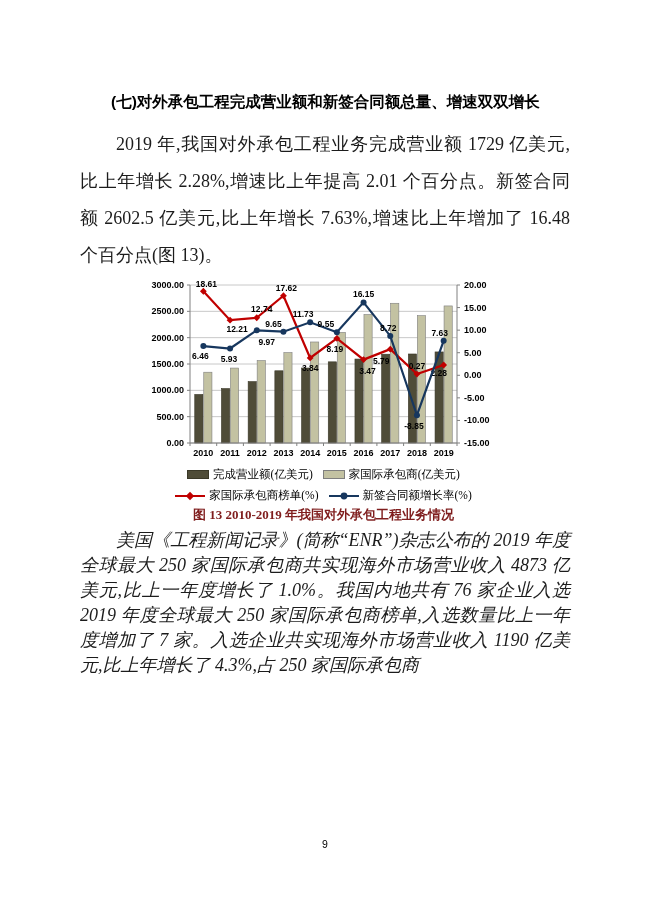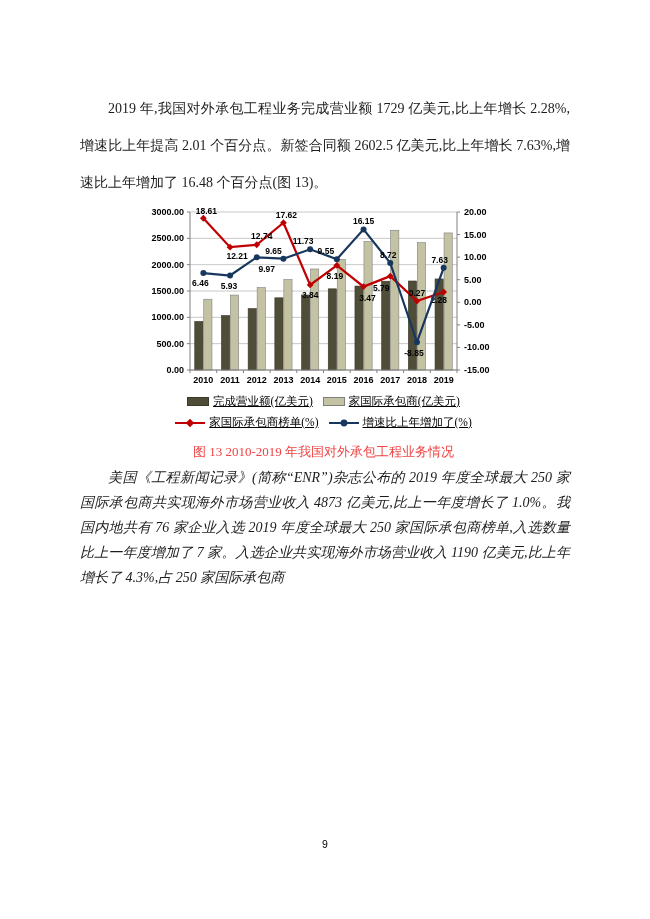--- a/index.html
+++ b/index.html
@@ -17,21 +17,21 @@
   .heading{
     font-family:"Liberation Sans", sans-serif;
     font-size:15.5px;
     font-weight:700;
     line-height:24px;
     text-indent:2em;
     margin:0 0 12px 0;
     color:#000;
   }
   .para{
-    font-size:14px;
+    font-size:18px;
     line-height:37px;
     text-align:justify;
     text-indent:2em;
     margin:0;
   }
   .figure{
     width:347px;
     margin:0 0 0 70px;
   }
   .chart-svg{display:block;}
@@ -42,55 +42,55 @@
     font-family:"Liberation Serif", serif;
     font-size:11.5px;
     color:#000;
   }
   .lrow{
     display:flex;
     justify-content:center;
     align-items:center;
     gap:10px;
     height:21px;
-    text-decoration:underline;
   }
   .litem{display:flex;align-items:center;gap:4px;white-space:nowrap;}
   .sw{
     display:inline-block;
     width:22px;height:9px;
     border:1px solid #7f7f7f;
     box-sizing:border-box;
   }
   .lmark{display:inline-block;}
   .figure-caption{
     font-family:"Liberation Serif", serif;
     font-size:13px;
-    font-weight:400;
+    font-weight:700;
     text-align:center;
-    margin:10px 0 0 0;
-    color:#ef4444;
+    margin:0 0 0 0;
+    color:#7f1d1d;
   }
   .p2{margin-top:10px;}
   .p3{margin-top:4px;line-height:25px;font-style:italic;}
   .page-number{
     position:absolute;
     left:0;right:0;
     top:838px;
     text-align:center;
     font-family:"Liberation Sans", sans-serif;
     font-size:10.5px;
     color:#000;
   }
 </style>
 </head>
 <body>
 
 <div class="page">
 
+  <h1 class="heading">(七)对外承包工程完成营业额和新签合同额总量、增速双双增长</h1>
 
   <p class="para p1">2019 年,我国对外承包工程业务完成营业额 1729 亿美元,比上年增长 2.28%,增速比上年提高 2.01 个百分点。新签合同额 2602.5 亿美元,比上年增长 7.63%,增速比上年增加了 16.48 个百分点(图 13)。</p>
 
   <div class="figure">
     <svg class="chart-svg" width="347" height="188" viewBox="0 0 347 188" xmlns="http://www.w3.org/2000/svg">
         <line x1="40" y1="169" x2="307" y2="169" stroke="#c8c8c8" stroke-width="1"></line>
         <line x1="40" y1="142.66666666666666" x2="307" y2="142.66666666666666" stroke="#c8c8c8" stroke-width="1"></line>
         <line x1="40" y1="116.33333333333334" x2="307" y2="116.33333333333334" stroke="#c8c8c8" stroke-width="1"></line>
         <line x1="40" y1="90" x2="307" y2="90" stroke="#c8c8c8" stroke-width="1"></line>
         <line x1="40" y1="63.66666666666667" x2="307" y2="63.66666666666667" stroke="#c8c8c8" stroke-width="1"></line>
@@ -231,21 +231,21 @@
             <line x1="0" y1="5" x2="30" y2="5" stroke="#c00000" stroke-width="2"></line>
             <path d="M15 0.8 L19.2 5 L15 9.2 L10.8 5 Z" fill="#c00000"></path>
           </svg>
           <span>家国际承包商榜单(%)</span>
         </span>
         <span class="litem">
           <svg class="lmark" width="30" height="10" viewBox="0 0 30 10">
             <line x1="0" y1="5" x2="30" y2="5" stroke="#17375e" stroke-width="2"></line>
             <circle cx="15" cy="5" r="3.4" fill="#17375e"></circle>
           </svg>
-          <span>增速比上年增加了(%)</span>
+          <span>新签合同额增长率(%)</span>
         </span>
       </div>
     </div>
 
     <p class="figure-caption">图 13 2010-2019 年我国对外承包工程业务情况</p>
   </div>
 
 
   <p class="para p3">美国《工程新闻记录》(简称“ENR”)杂志公布的 2019 年度全球最大 250 家国际承包商共实现海外市场营业收入 4873 亿美元,比上一年度增长了 1.0%。我国内地共有 76 家企业入选 2019 年度全球最大 250 家国际承包商榜单,入选数量比上一年度增加了 7 家。入选企业共实现海外市场营业收入 1190 亿美元,比上年增长了 4.3%,占 250 家国际承包商</p>
 

